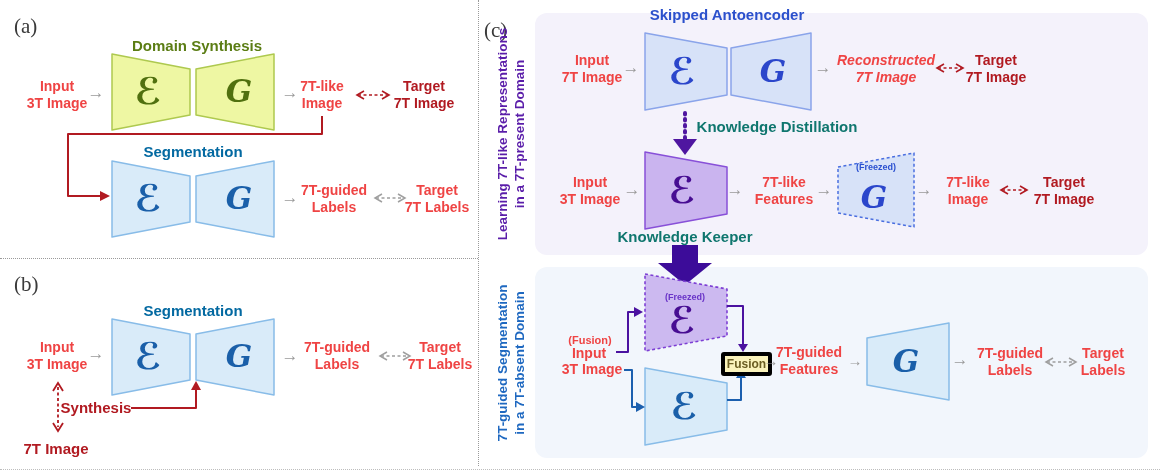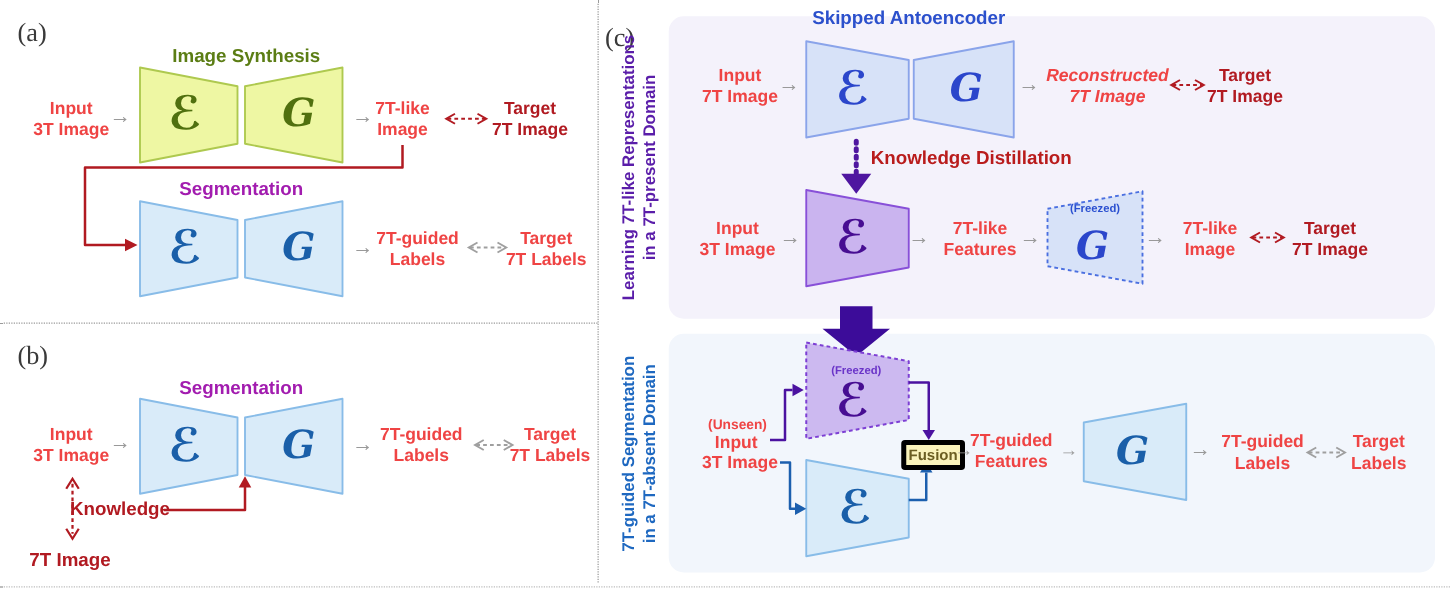--- a/index.html
+++ b/index.html
@@ -10,23 +10,23 @@
   .bgpanel { position:absolute; border-radius:12px; }
   .svglayer { position:absolute; left:0; top:0; z-index:2; }
   .lbl {
     position:absolute; transform:translate(-50%,-50%); z-index:3;
     text-align:center; white-space:pre-line; line-height:1.22;
     font-size:14px; font-weight:600; color:#ef4444;
   }
   .tag { position:absolute; z-index:3; font-family:"Liberation Serif","DejaVu Serif",serif; font-size:21px; color:#3a3a3a; }
   .title { font-size:15px; font-weight:700; }
   .red { color:#b11a21; font-weight:700; }
-  .purpletxt { color:#b91c1c; font-weight:700; }
+  .purpletxt { color:#0f766e; font-weight:700; }
   .royaltxt { color:#2b50cc; }
-  .bluetitle { color:#a21caf; }
+  .bluetitle { color:#0369a1; }
   .olivetitle { color:#5b7d14; }
   .arrow { position:absolute; transform:translate(-50%,-50%); z-index:3; color:#999; font-size:17px; font-weight:400; }
   .glyph { position:absolute; transform:translate(-50%,-50%); z-index:3; font-family:"DejaVu Sans",sans-serif; font-size:37px; font-weight:700; }
   .glyph.g { font-family:"DejaVu Serif","Liberation Serif",serif; font-style:italic; font-size:31px; }
   .small { font-size:9px; font-weight:700; }
   .rot { transform:translate(-50%,-50%) rotate(-90deg); font-size:13.5px; font-weight:700; line-height:1.25; }
   .fusion {
     position:absolute; z-index:3; background:#faf3bb; border:4px solid #000000; border-radius:3px;
     font-size:12px; font-weight:700; color:#6b5e22; text-align:center; line-height:16px;
   }
@@ -118,21 +118,21 @@
     <path d="M727,400 L741,400 L741,378" fill="none" stroke="#1c5fae" stroke-width="2" stroke-linejoin="round"></path>
     <polygon points="736,378 741,370 746,378" fill="#1c5fae"></polygon>
     <g stroke="#9f9f9f" stroke-width="1.5" fill="none">
       <line x1="1047" y1="362" x2="1075" y2="362" stroke-dasharray="3,2.5"></line>
       <polyline points="1053,358 1046,362 1053,366"></polyline>
         <polyline points="1069,358 1076,362 1069,366"></polyline>
     </g>
   </svg>
 
   <div class="tag" style="left:14px; top:14px;">(a)</div>
-  <div class="lbl title olivetitle" style="left:197px; top:46px;">Image Synthesis</div>
+  <div class="lbl title olivetitle" style="left:197px; top:46px;">Domain Synthesis</div>
   <div class="lbl" style="left:57px; top:95px;">Input
 3T Image</div>
   <span class="arrow" style="left:96px; top:93px;">→</span>
   <div class="glyph" style="left:148px; top:91px; color:#50700f;">ℰ</div>
   <div class="glyph g" style="left:239px; top:91px; color:#50700f;">G</div>
   <span class="arrow" style="left:290px; top:93px;">→</span>
   <div class="lbl" style="left:322px; top:95px;">7T-like
 Image</div>
   <div class="lbl red" style="left:424px; top:95px;">Target
 7T Image</div>
@@ -150,21 +150,21 @@
   <div class="lbl" style="left:57px; top:356px;">Input
 3T Image</div>
   <span class="arrow" style="left:96px; top:354px;">→</span>
   <div class="glyph" style="left:148px; top:356px; color:#1a5fa9;">ℰ</div>
   <div class="glyph g" style="left:239px; top:356px; color:#1a5fa9;">G</div>
   <span class="arrow" style="left:290px; top:356px;">→</span>
   <div class="lbl" style="left:337px; top:356px;">7T-guided
 Labels</div>
   <div class="lbl" style="left:440px; top:356px;">Target
 7T Labels</div>
-  <div class="lbl red" style="left:96px; top:408px; font-size:15px;">Knowledge</div>
+  <div class="lbl red" style="left:96px; top:408px; font-size:15px;">Synthesis</div>
   <div class="lbl red" style="left:56px; top:449px; font-size:15px;">7T Image</div>
 
   <div class="tag" style="left:484px; top:18px;">(c)</div>
   <div class="lbl rot" style="left:512px; top:134px; color:#5a1da9;">Learning 7T-like Representations
 in a 7T-present Domain</div>
   <div class="lbl rot" style="left:512px; top:363px; color:#1e68c0;">7T-guided Segmentation
 in a 7T-absent Domain</div>
 
   <div class="lbl title royaltxt" style="left:727px; top:15px;">Skipped Antoencoder</div>
   <div class="lbl" style="left:592px; top:69px;">Input
@@ -188,22 +188,23 @@
   <div class="lbl" style="left:784px; top:191px;">7T-like
 Features</div>
   <span class="arrow" style="left:824px; top:190px;">→</span>
   <div class="lbl small" style="left:876px; top:167px; color:#2b50d0;">(Freezed)</div>
   <div class="glyph g" style="left:874px; top:197px; color:#2b46cb;">G</div>
   <span class="arrow" style="left:924px; top:190px;">→</span>
   <div class="lbl" style="left:968px; top:191px;">7T-like
 Image</div>
   <div class="lbl red" style="left:1064px; top:191px;">Target
 7T Image</div>
-
-  <div class="lbl" style="left:590px; top:341px; font-size:11px;">(Unseen)</div>
+  <div class="lbl purpletxt" style="left:685px; top:237px; font-size:15px;">Knowledge Keeper</div>
+
+  <div class="lbl" style="left:590px; top:341px; font-size:11px;">(Fusion)</div>
   <div class="lbl" style="left:589px; top:354px;">Input</div>
   <div class="lbl" style="left:592px; top:370px;">3T Image</div>
   <div class="lbl small" style="left:685px; top:297px; color:#6a34c8;">(Freezed)</div>
   <div class="glyph" style="left:682px; top:320px; color:#470d92;">ℰ</div>
   <div class="fusion" style="left:721px; top:352px; width:43px; height:16px;">Fusion</div>
   <span class="arrow" style="left:771px; top:360px; font-size:15px;">→</span>
   <div class="lbl" style="left:809px; top:361px;">7T-guided
 Features</div>
   <span class="arrow" style="left:855px; top:360px; font-size:15px;">→</span>
   <div class="glyph" style="left:684px; top:406px; color:#1a5fa9;">ℰ</div>

